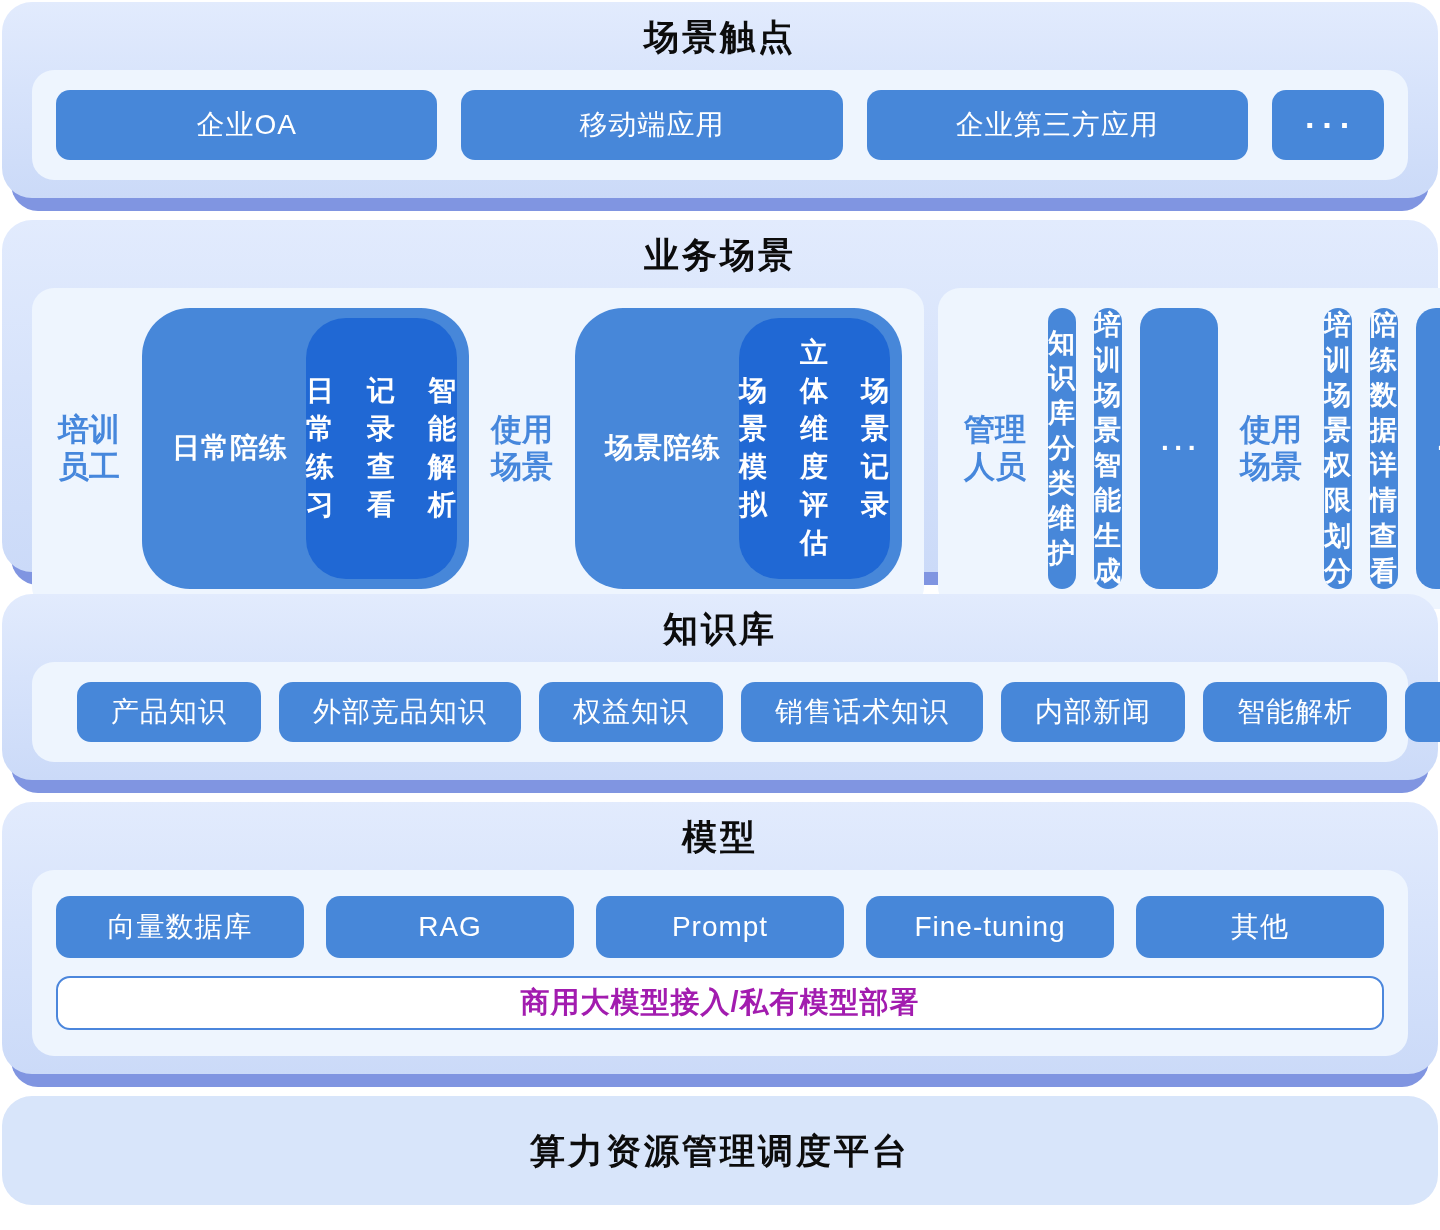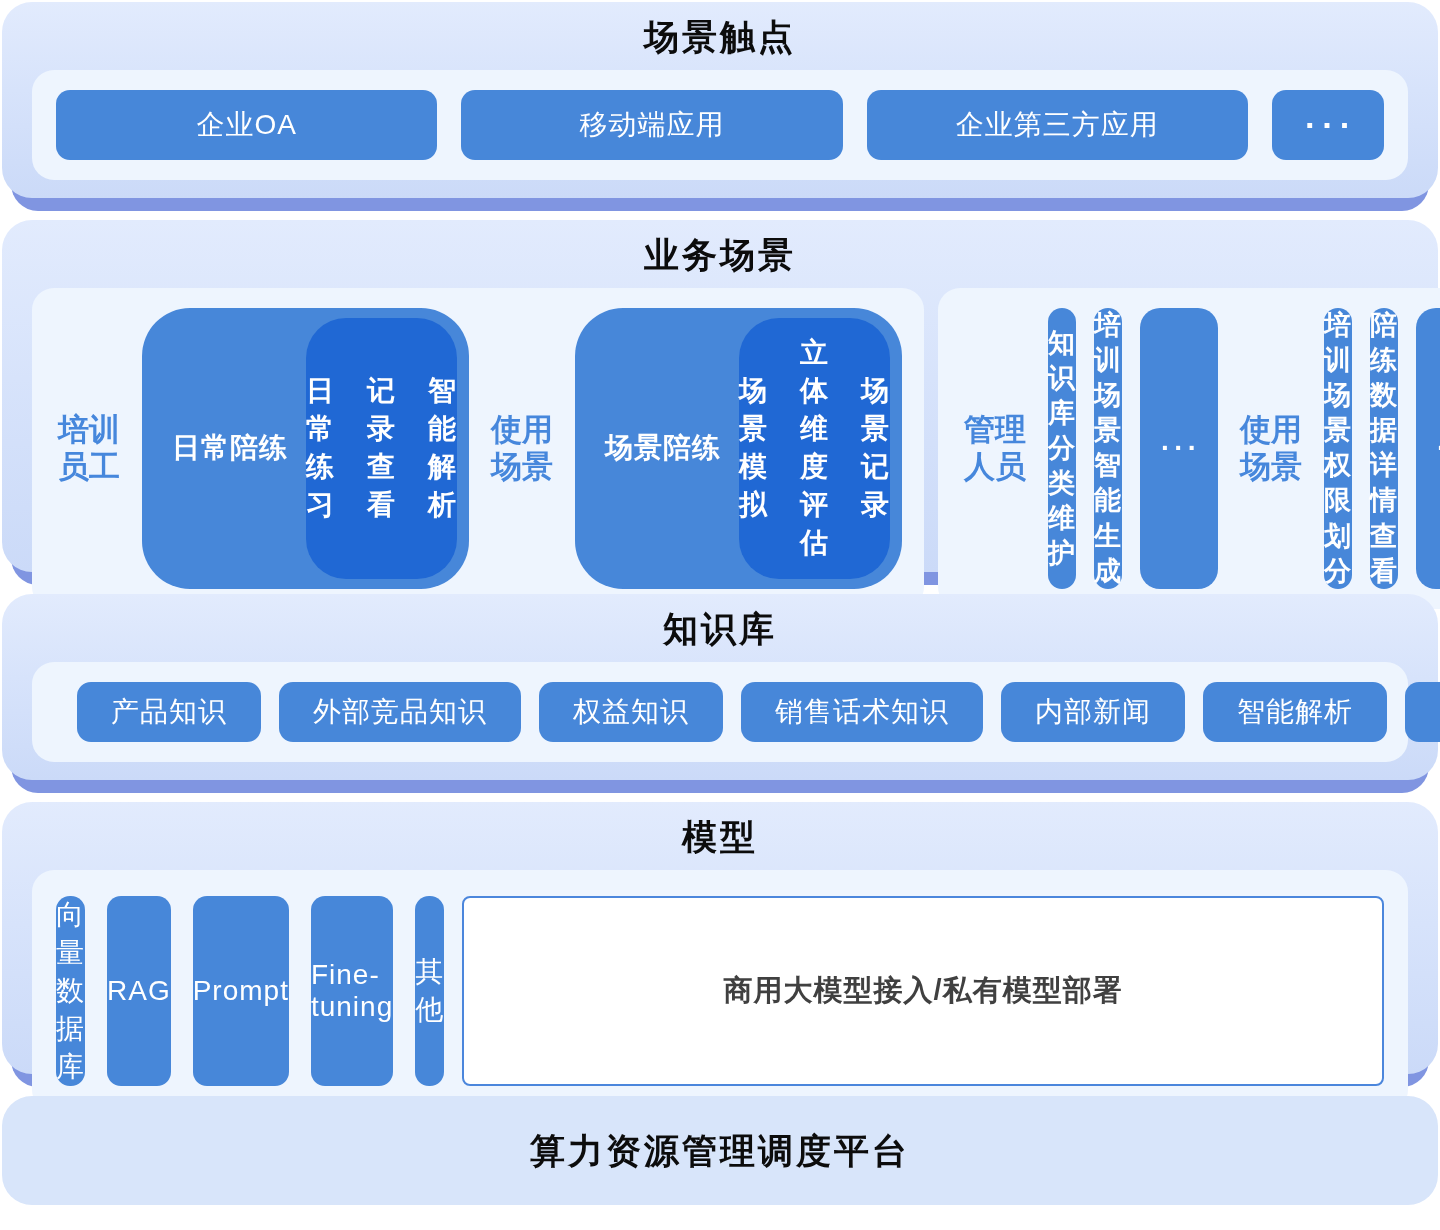--- a/index.html
+++ b/index.html
@@ -102,30 +102,30 @@
   .btn2.btn-more2 { flex: 0 0 78px; font-size: 28px; letter-spacing: 4px; text-indent: 4px; }
 
   
   .s3 { height: 186px; }
   .s3 .panel { gap: 18px; padding-left: 45px; }
   .s3 .btn { flex: 1 1 auto; padding: 0 34px; white-space: nowrap; }
   .s3 .btn-more { flex: 0 0 112px; padding: 0; }
 
   
   .s4 { height: 272px; }
-  .s4 .panel { flex-direction: row; gap: 18px; padding: 26px 24px; }
+  .s4 .panel { flex-direction: column; gap: 18px; padding: 26px 24px; }
   .model-row { display: flex; gap: 22px; flex: 0 0 62px; }
   .model-row .btn { flex: 1 1 0; }
   .model-bar {
     flex: 1 1 auto;
     background: #ffffff;
     border: 2px solid #4b86dc;
-    border-radius: 8px;
+    border-radius: 14px;
     display: flex; align-items: center; justify-content: center;
-    font-size: 29px; font-weight: 700; color: #404040; letter-spacing: 1px;
+    font-size: 29px; font-weight: 700; color: #a21caf; letter-spacing: 1px;
   }
 
   
   .s5 { height: 109px; align-items: center; justify-content: center; padding: 18px; }
   .s5 .sec-title { margin-bottom: 0; }
 </style>
 </head>
 <body>
 
 <div class="stage">

